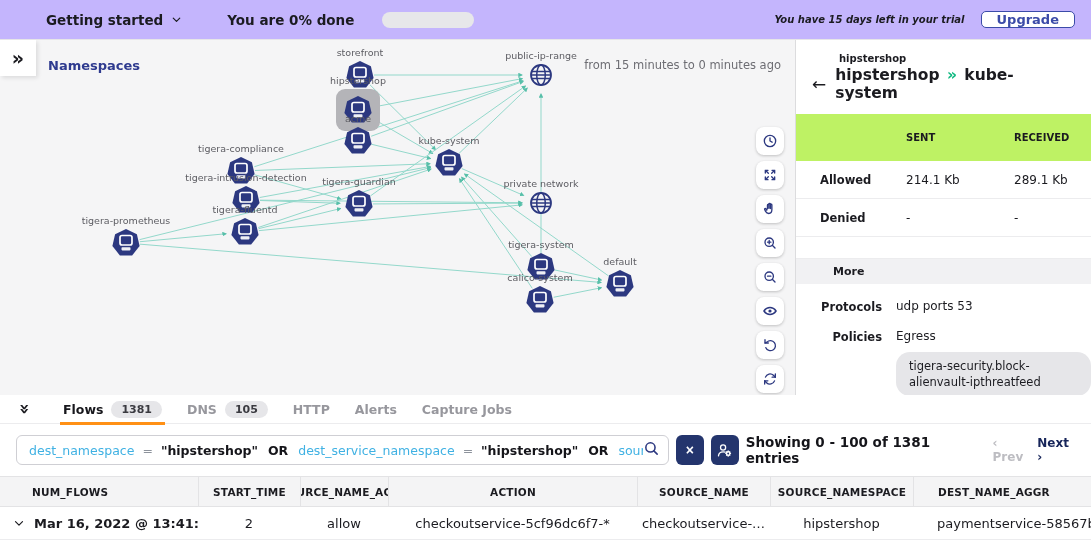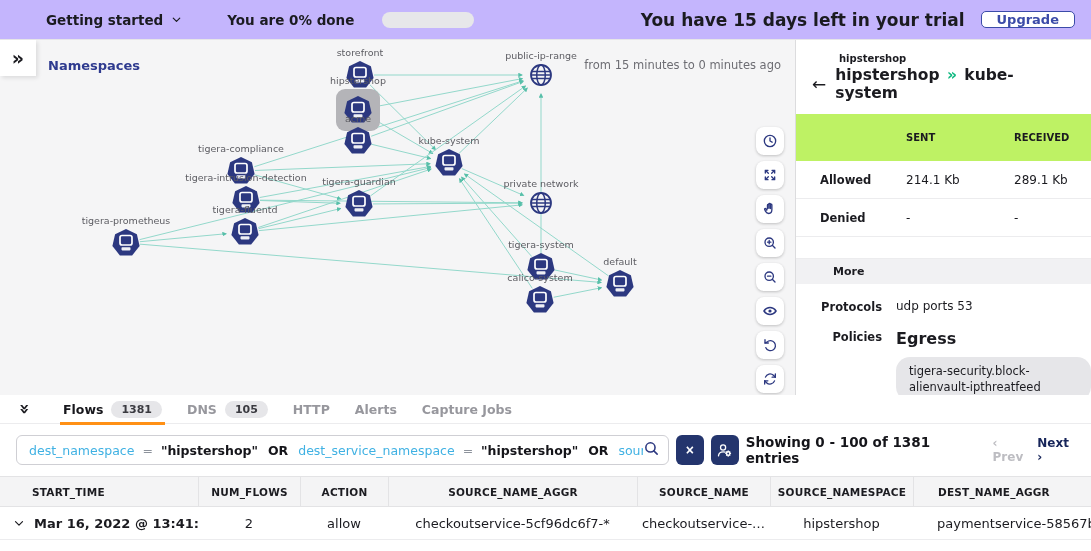--- a/index.html
+++ b/index.html
@@ -9,21 +9,21 @@
 
   
   .topbar { height:40px; display:flex; align-items:center; padding:0 16px;
     border-bottom:1px solid #e6e6e8; background:#c4b5fd; }
   .gs { display:flex; align-items:center; gap:7px; font-weight:700; font-size:13.5px; margin-left:30px; cursor:pointer; }
   .chev { width:13px; height:13px; stroke:#1b1b20; stroke-width:2.2; fill:none; stroke-linecap:round; stroke-linejoin:round; }
   .progress-label { margin-left:44px; font-weight:700; font-size:13.5px; }
   .progress-track { margin-left:28px; width:92px; height:16px; border-radius:8px; background:#e7e7ea; overflow:hidden; }
   .progress-fill { height:100%; background:#3b4ba8; border-radius:8px; }
   .top-spacer { flex:1; }
-  .trial { font-weight:700; font-size:17px; margin-right:16px; }
+  .trial { font-weight:700; font-size:10px; margin-right:16px;font-style:italic; }
   .upgrade-btn { border:1.5px solid #3b4ba8; color:#3b4ba8; background:#fff; font-weight:700;
     font-size:13px; padding:0 15px; border-radius:5px; cursor:pointer;
     font-family:"DejaVu Sans","Liberation Sans",sans-serif; }
 
   
   .main { display:flex; height:355px; }
   .graph-panel { position:relative; width:795px; background:#f5f5f6; overflow:hidden; }
   .expand-tab { position:absolute; top:0; left:0; width:36px; height:36px; background:#fff; z-index:3;
     display:flex; align-items:center; justify-content:center; font-size:19px; font-weight:800;
     box-shadow:2px 2px 4px rgba(0,0,0,.10); cursor:pointer; }
@@ -47,21 +47,21 @@
     border-bottom:1px solid #ececee; font-size:12px; }
   .stats-row.header { height:47px; background:#bef264; border-bottom:none; font-size:10px; font-weight:700; }
   .stats-row > div { padding-left:14px; }
   .stats-row > div:first-child { padding-left:24px; font-weight:700; font-size:11.5px; }
   .stats-gap { height:21px; }
   .more-bar { background:#f1f1f3; height:26px; display:flex; align-items:center; padding-left:37px;
     font-weight:700; font-size:11px; border-top:1px solid #ececee; }
   .kv { display:grid; grid-template-columns:86px 1fr; gap:14px; margin-top:15px; }
   .kv-label { text-align:right; font-weight:700; font-size:11.5px; padding-top:1px; }
   .kv-value { font-size:12px; }
-  .egress { font-weight:700; font-size:16px; margin-bottom:9px; }
+  .egress { font-weight:400; font-size:12px; margin-bottom:9px; }
   .pill { background:#e6e6e9; border-radius:14px; padding:6px 13px; font-size:11.5px; line-height:1.4;
     width:fit-content; max-width:208px; margin-bottom:8px; }
 
   
   .bottom { height:156px; background:#fff; }
   .tabbar { height:29px; display:flex; align-items:center; border-bottom:1px solid #ececee; padding-left:12px; }
   .collapse-btn { width:26px; display:flex; justify-content:center; align-items:center; cursor:pointer; }
   .dbl-down { display:inline-block; transform:rotate(90deg); font-size:17px; font-weight:800; color:#1b1b20; }
   .tab { display:flex; align-items:center; gap:8px; margin-left:25px; height:29px; position:relative;
     font-size:12.5px; font-weight:700; color:#97979d; cursor:pointer; }
@@ -395,24 +395,24 @@
       </svg>
     </button>
     <div class="showing">Showing 0 - 100 of 1381 entries</div>
     <div class="pag">
       <span class="prev"><span>‹ </span><span>Prev</span></span>
       <span class="next"><span>Next</span><span> ›</span></span>
     </div>
   </div>
 
   <div class="ft-header" id="ft-header">
+      <div>NUM_FLOWS</div>
       <div>START_TIME</div>
-      <div>NUM_FLOWS</div>
+      <div>SOURCE_NAME_AGGR</div>
       <div>ACTION</div>
-      <div>SOURCE_NAME_AGGR</div>
       <div>SOURCE_NAME</div>
       <div>SOURCE_NAMESPACE</div>
       <div>DEST_NAME_AGGR</div>
     </div>
   <div id="ft-body">
       <div class="ft-row">
         <div>
           <svg class="row-chev" viewBox="0 0 24 24">
             <path d="M6 9.5l6 6 6-6"></path>
           </svg>

